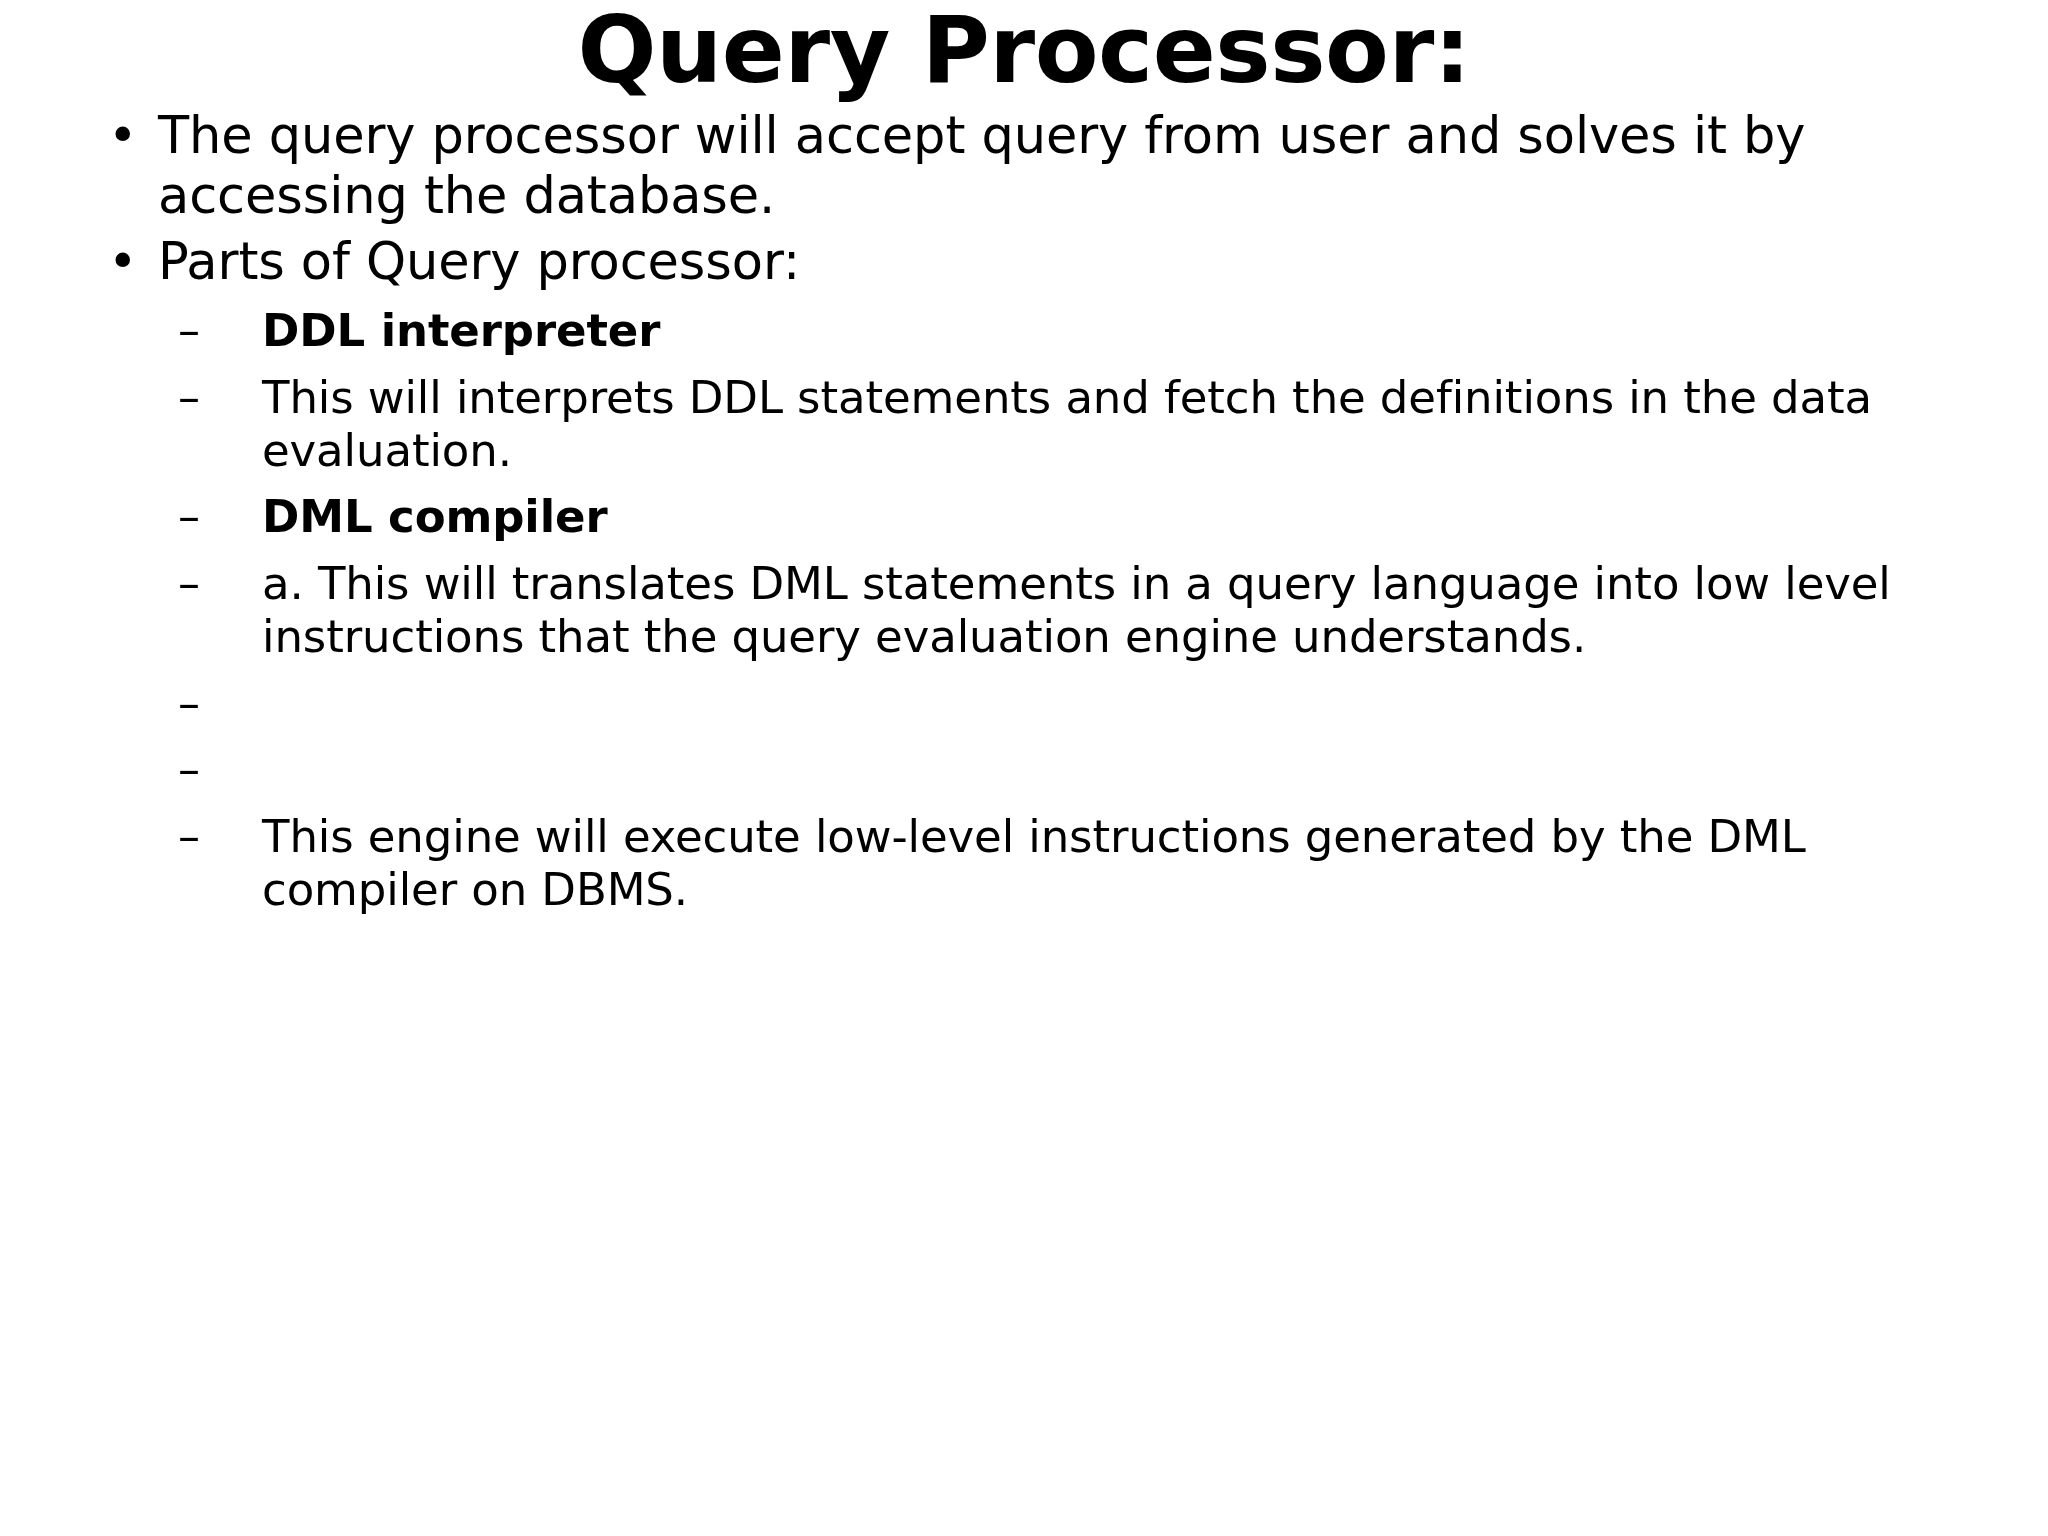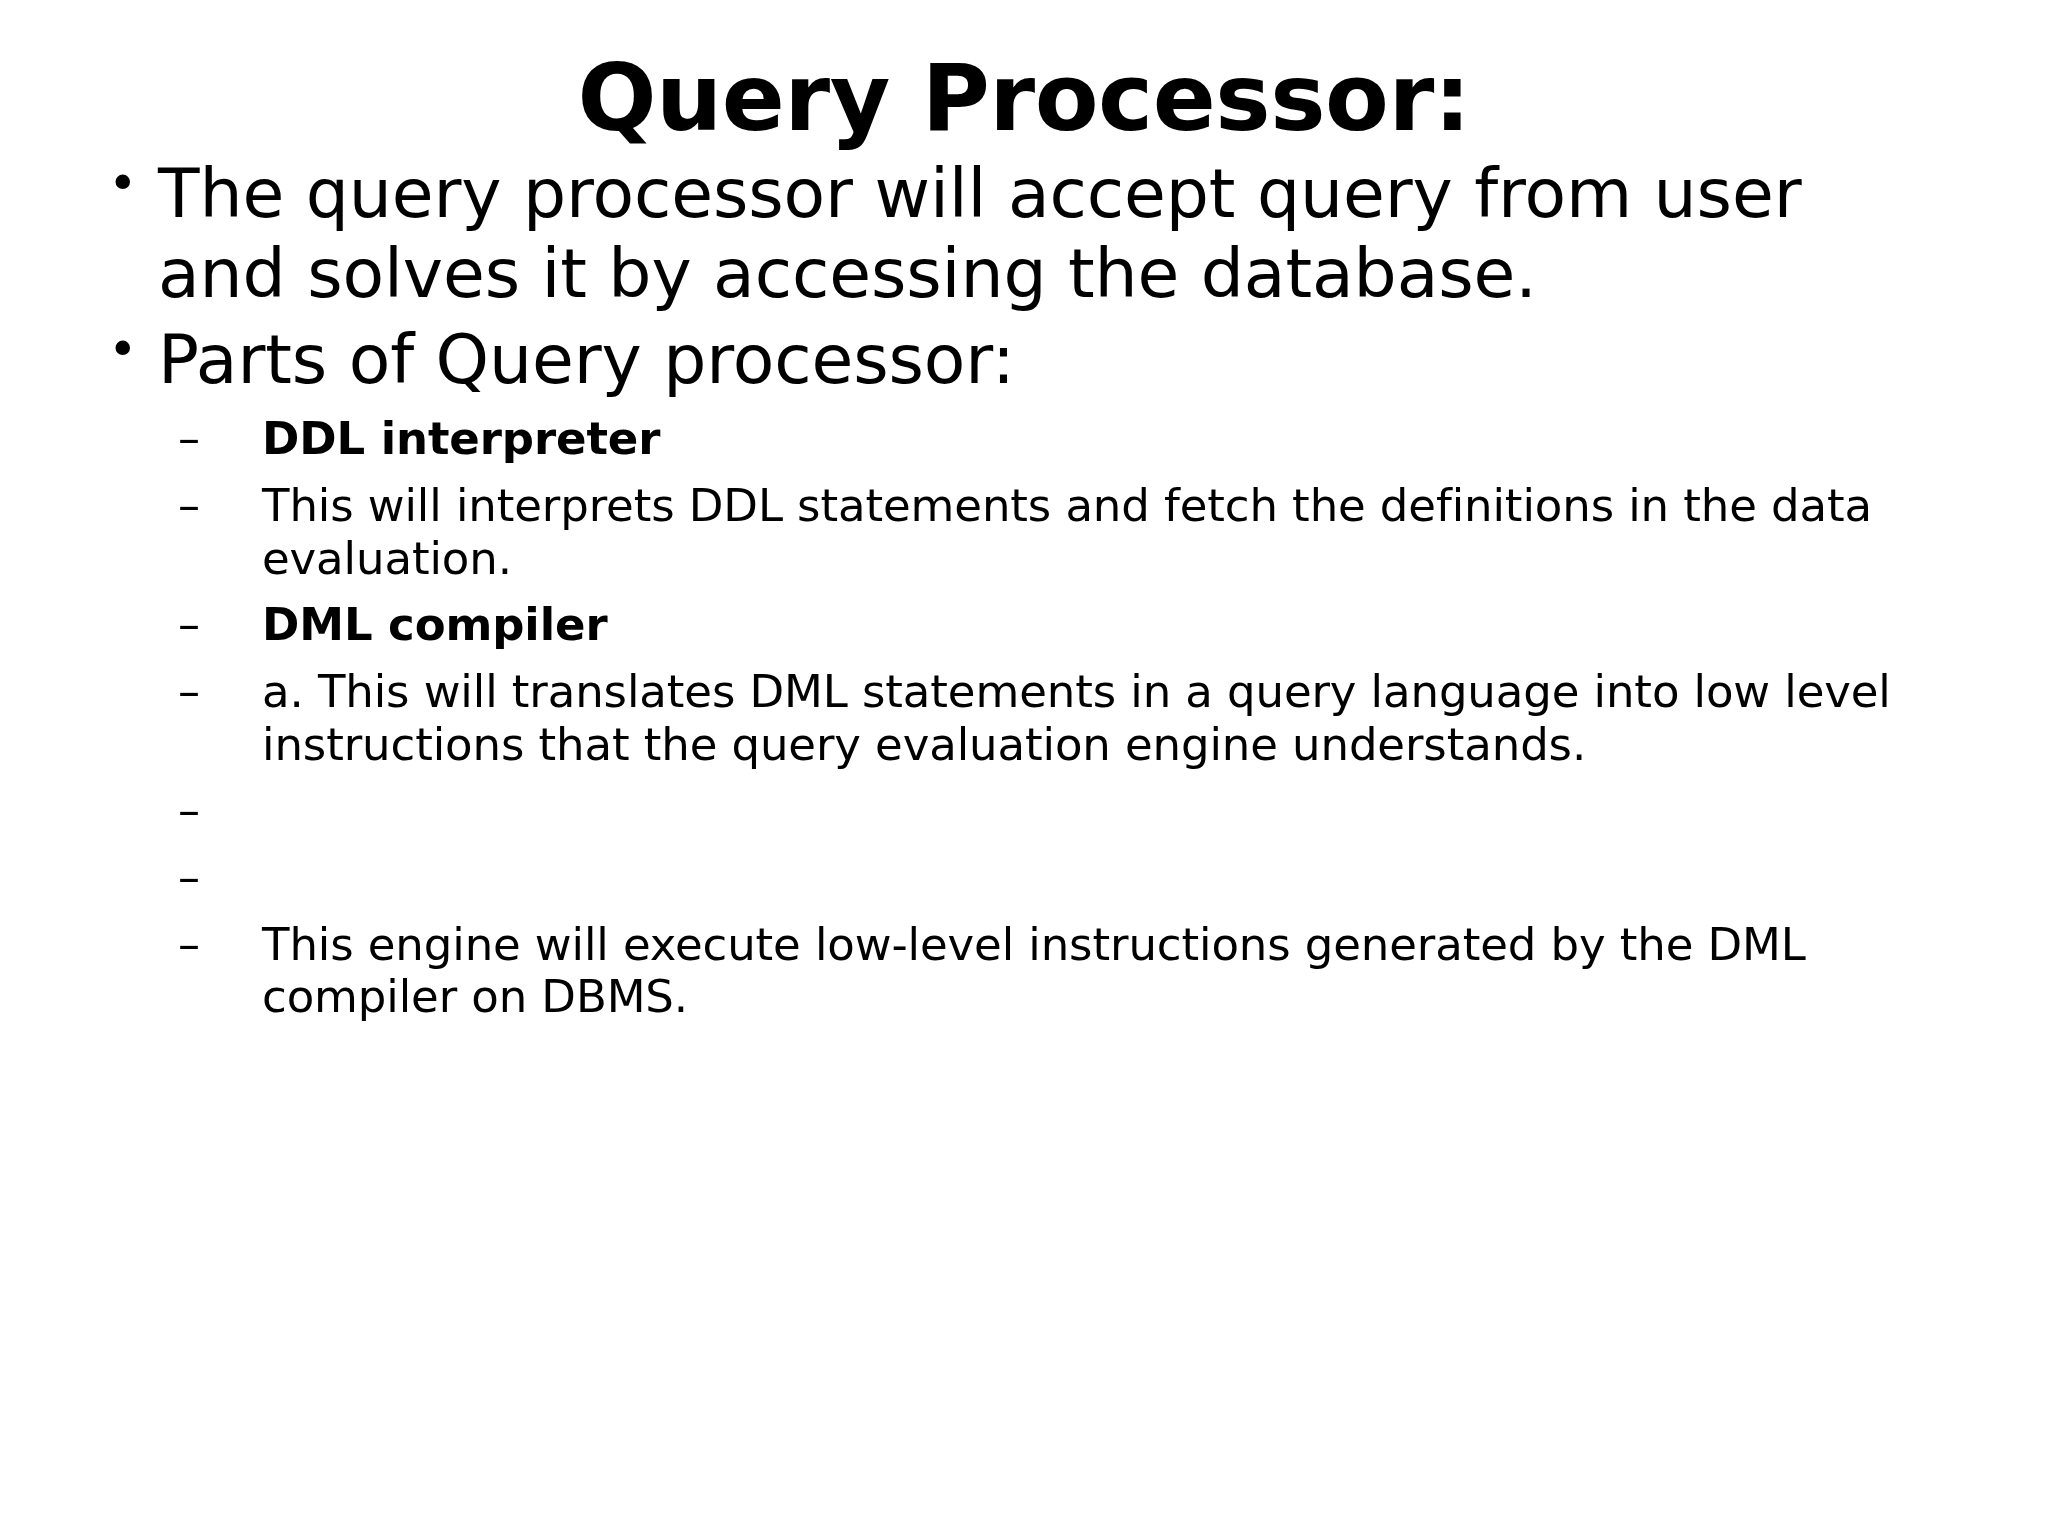--- a/index.html
+++ b/index.html
@@ -24,21 +24,20 @@
     padding: 0;
   }
 
   .slide-title {
     text-align: center;
     font-weight: bold;
     font-size: 93px;
     line-height: 1.08;
     letter-spacing: -0.5px;
     margin: 0;
-    padding-top: 48px;
     padding-bottom: 6px;
     color: #000000;
   }
 
   .body-block {
     padding: 0 44px 0 96px;
   }
 
   
   .l1 {
@@ -50,21 +49,21 @@
     flex: 0 0 auto;
     width: 62px;
     font-size: 50px;
     line-height: 1.18;
     text-align: left;
     padding-left: 12px;
     box-sizing: border-box;
   }
   .l1 .text {
     flex: 1 1 auto;
-    font-size: 68px;
+    font-size: 51px;
     line-height: 1.17;
     letter-spacing: -0.1px;
     max-width: 1740px;
   }
   .l1.bold .text {
     font-weight: normal;
   }
 
   
   .l2 {

